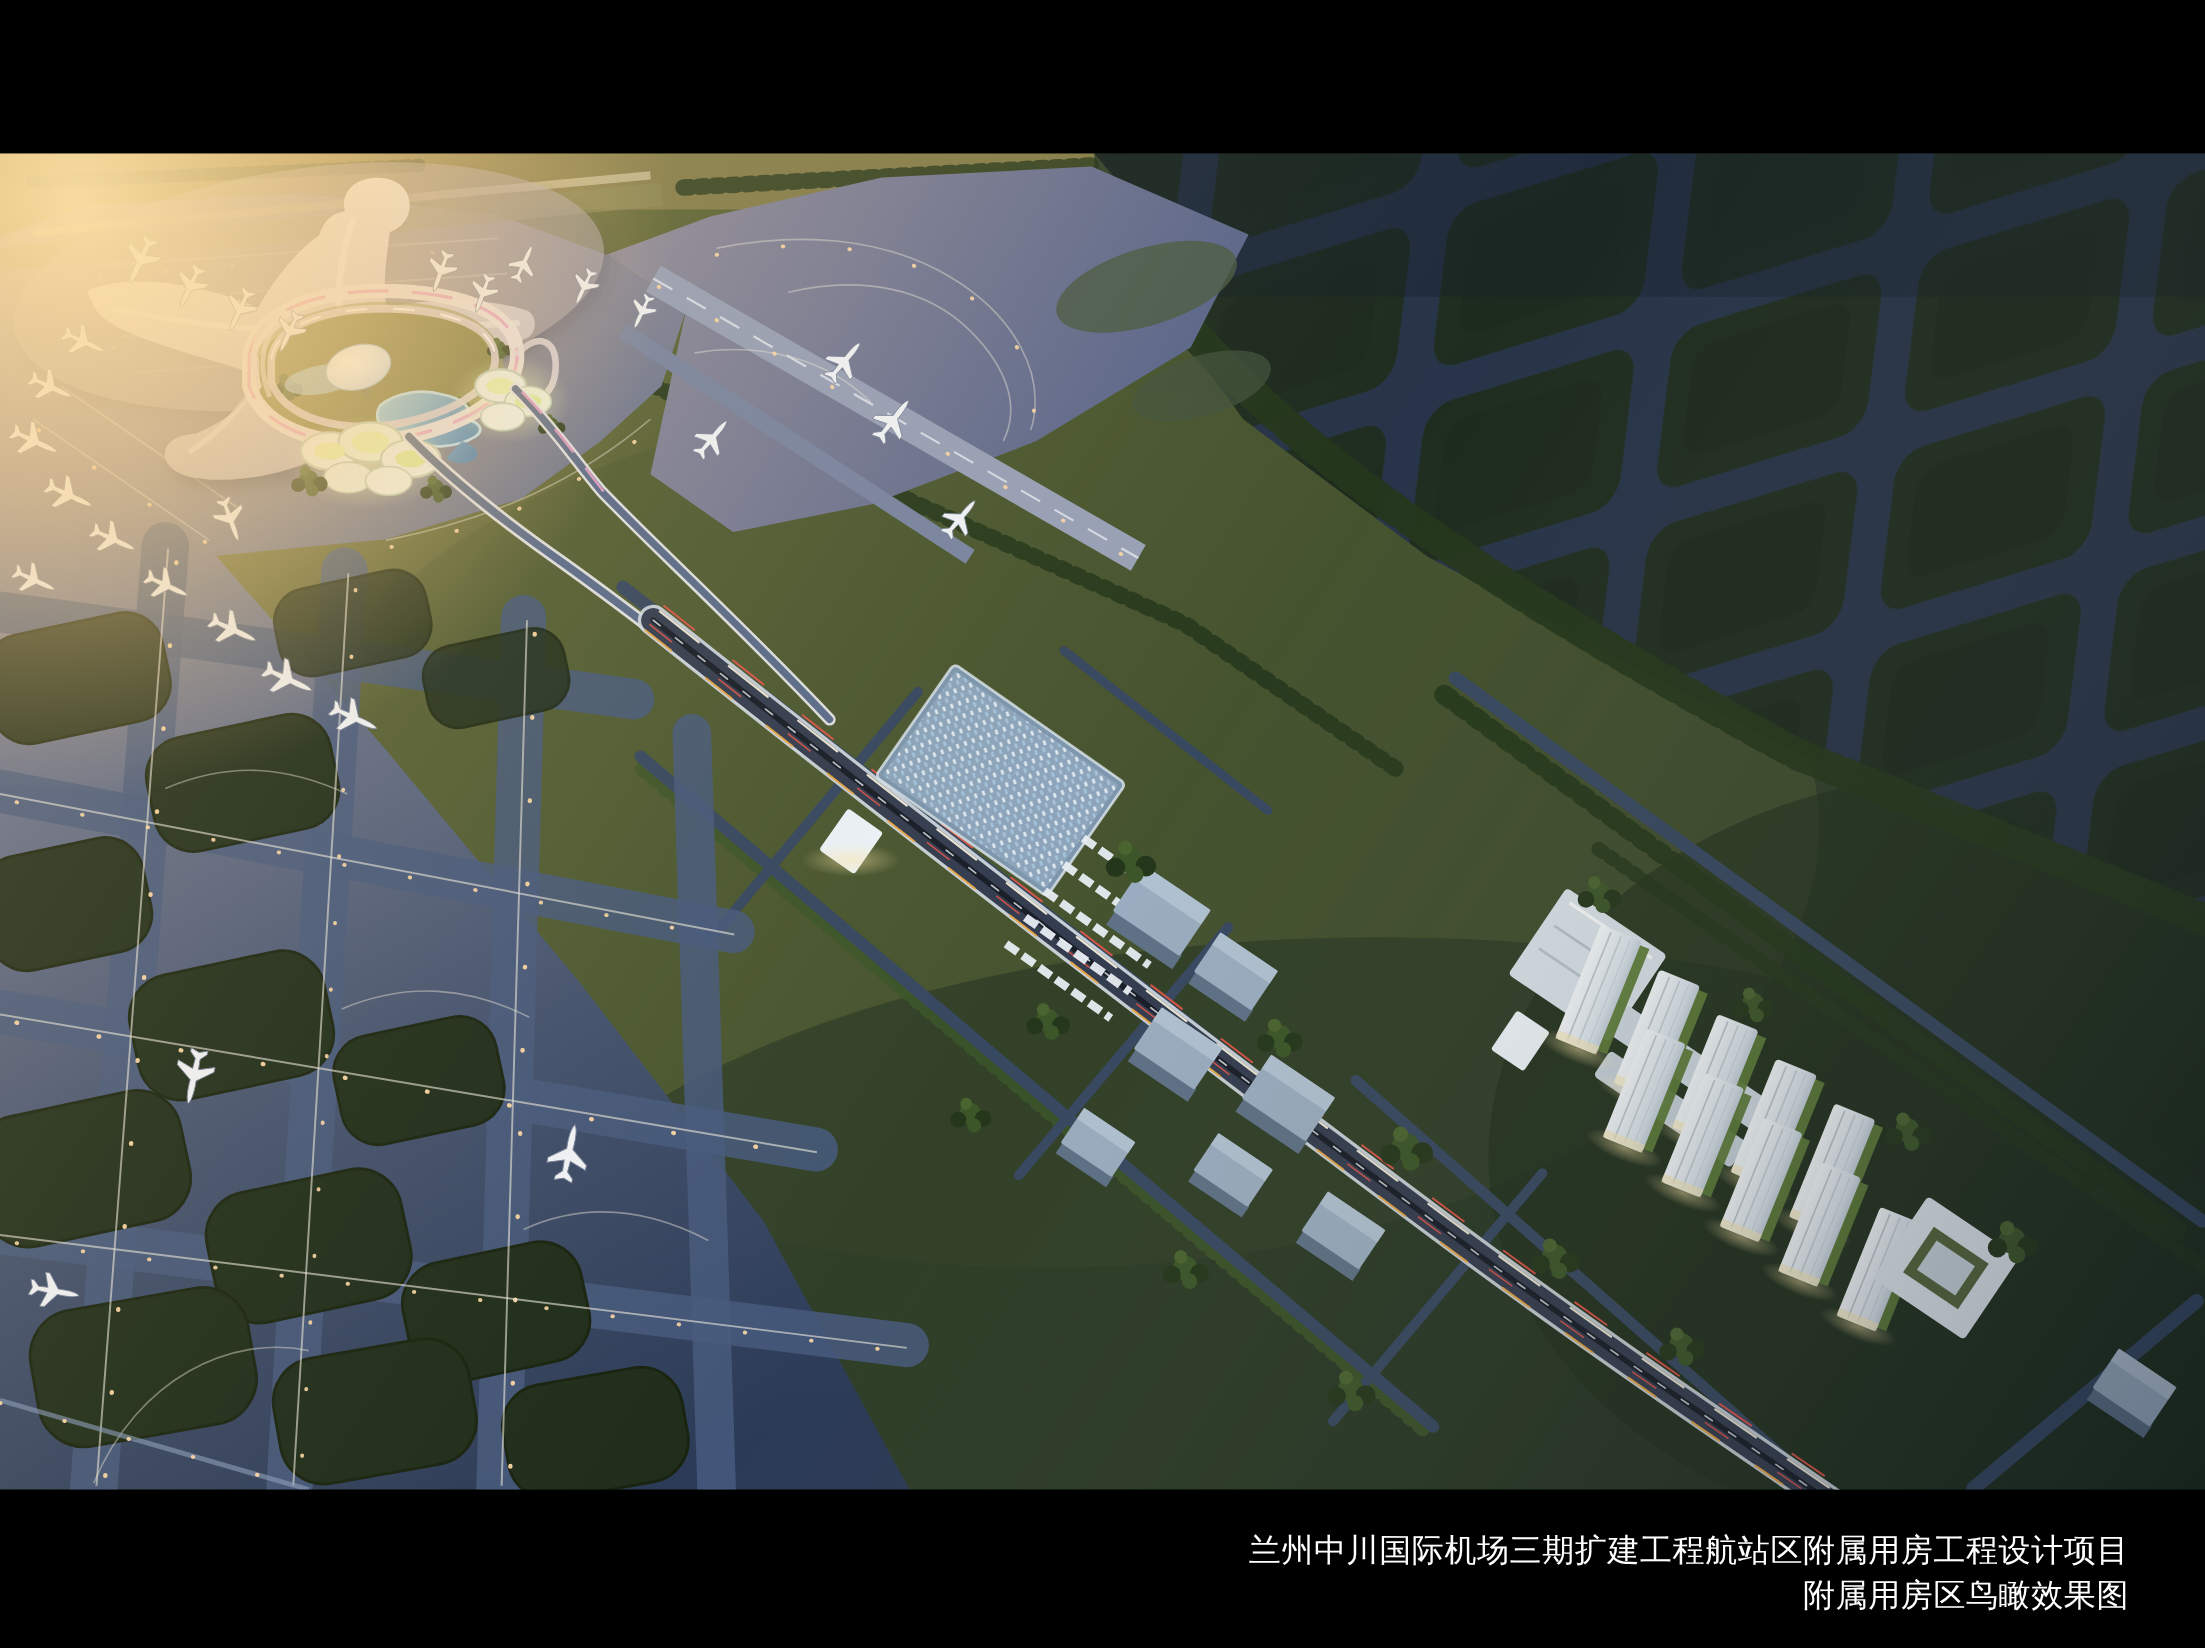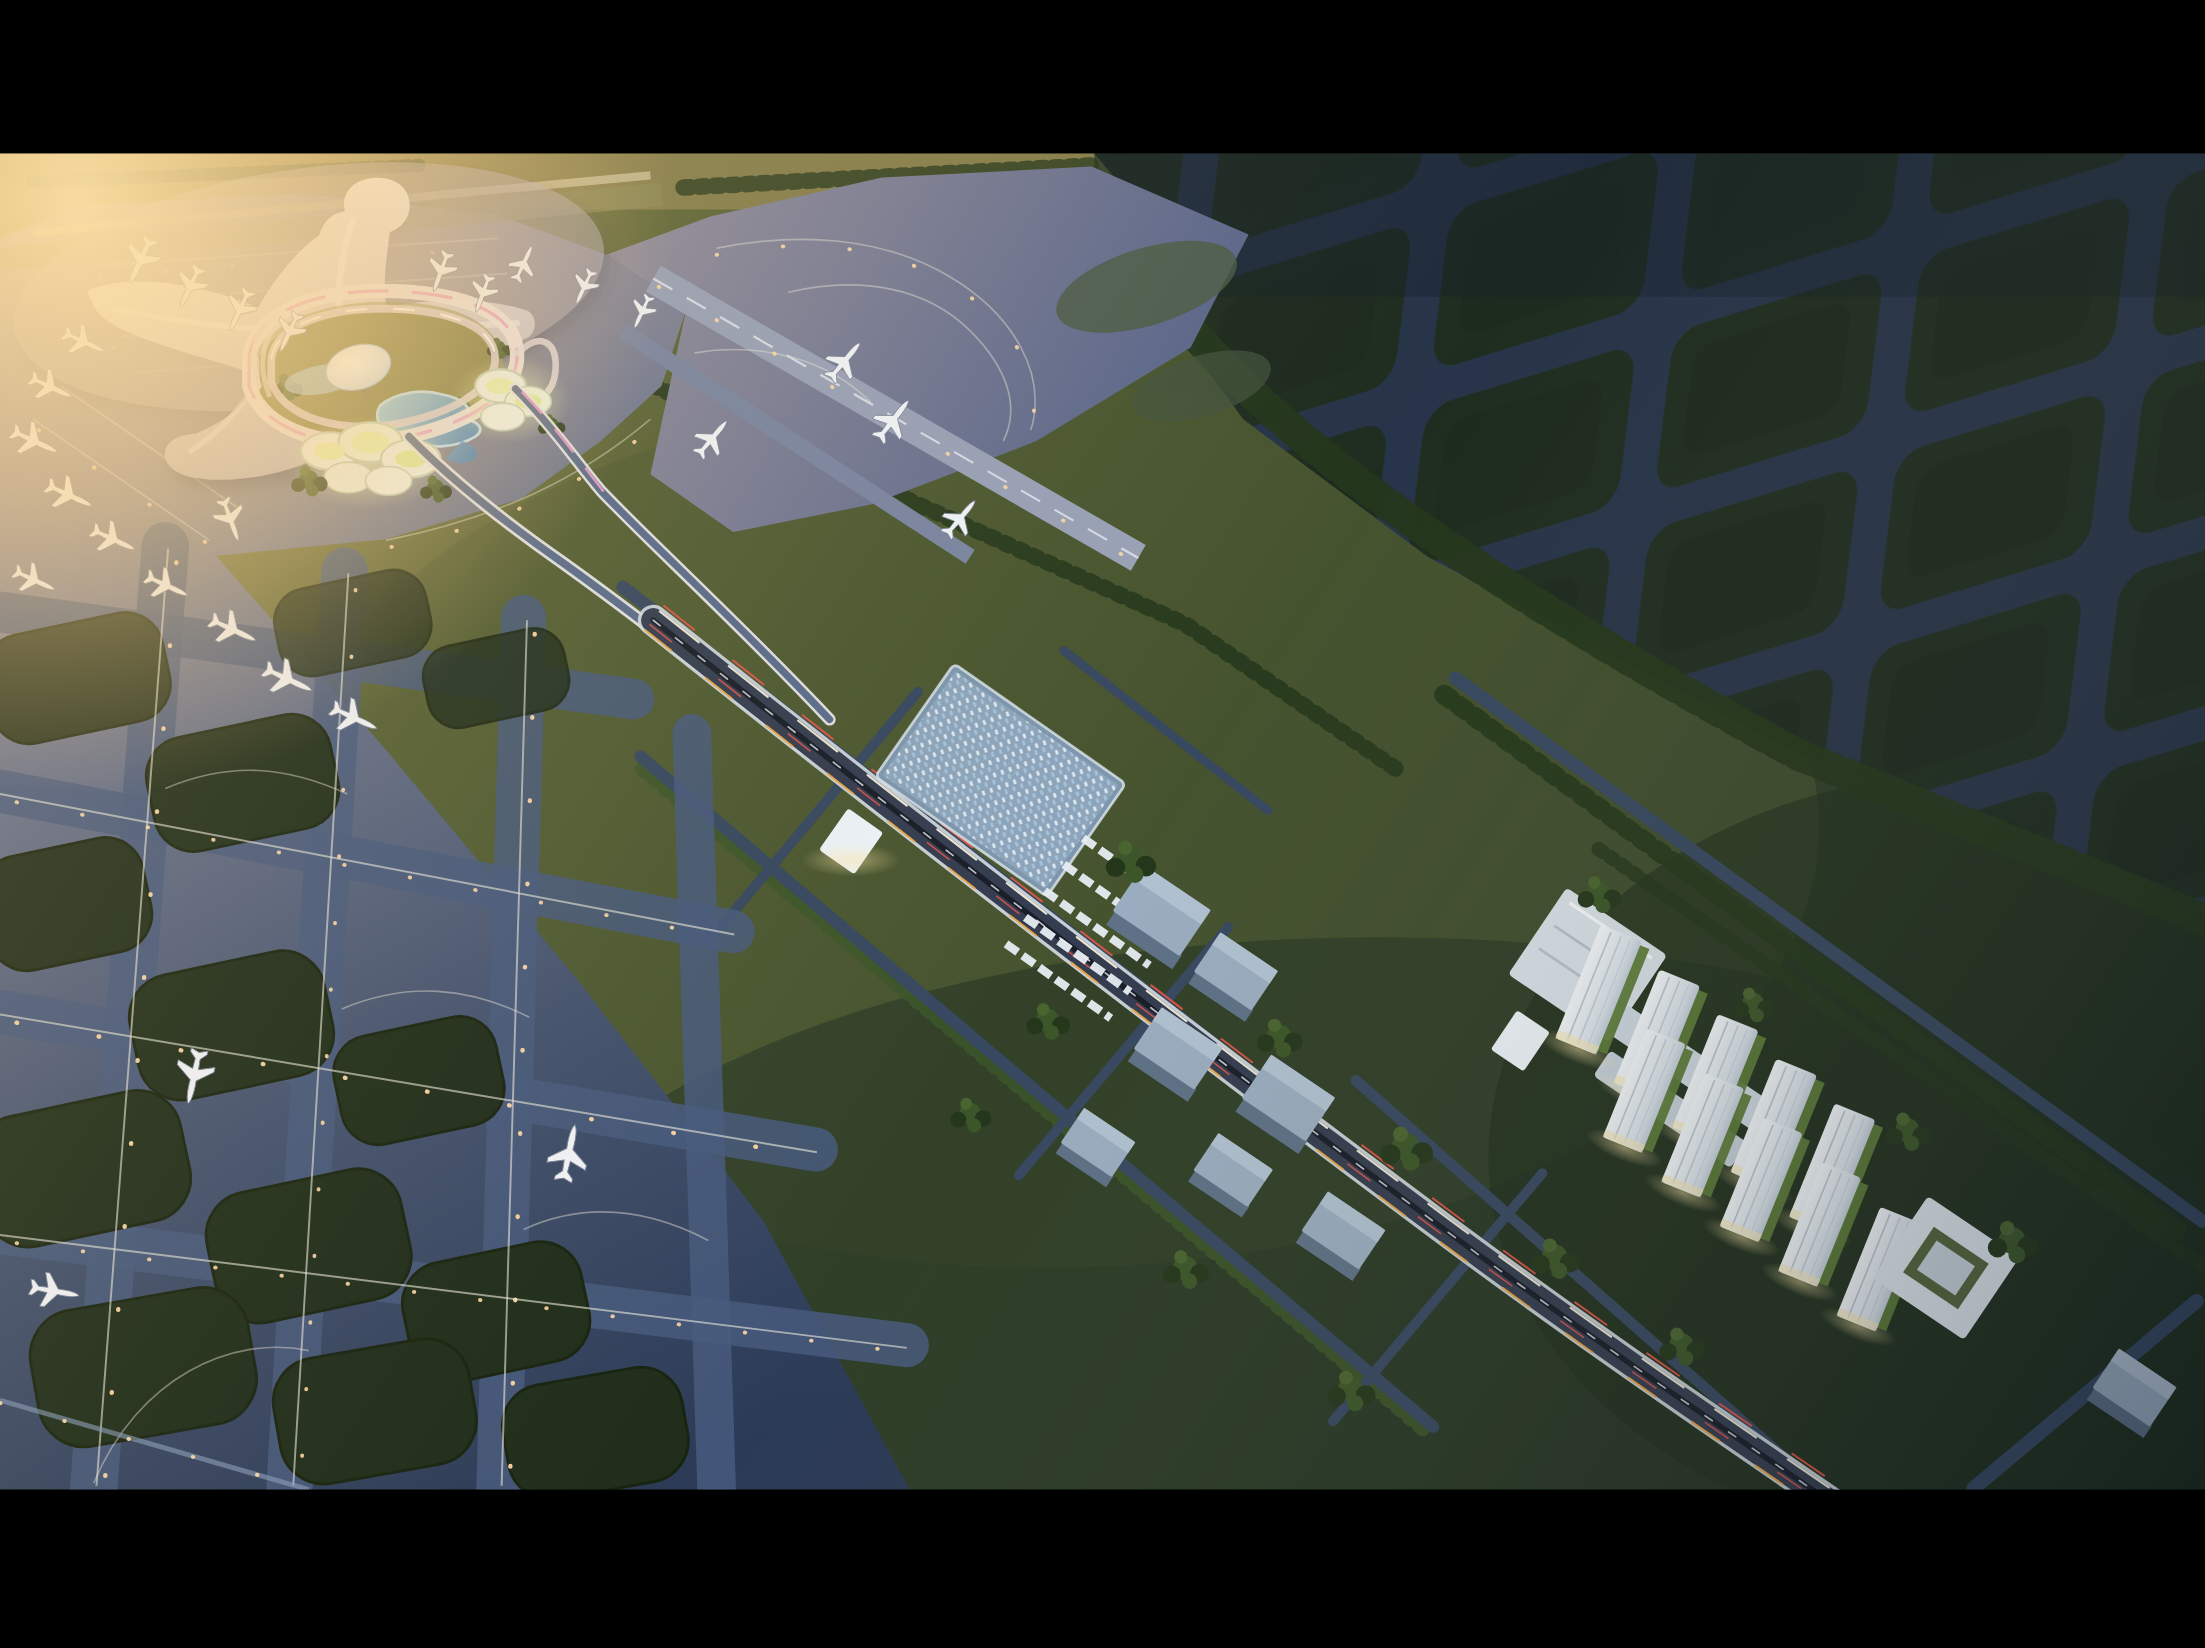--- a/index.html
+++ b/index.html
@@ -439,15 +439,17 @@
     <rect x="0" y="278" width="2200" height="1500" fill="url(#sunGlow)"></rect>
     <path d="M0,2540 L560,2702" stroke="#8fa0b8" stroke-width="9" opacity="0.6"></path>
     <path class="dots2" d="M0,2545 L555,2700"></path>
   </g>
 
   <rect x="0" y="0" width="4000" height="278" fill="var(--c-black)"></rect>
   <rect x="0" y="2702" width="4000" height="289" fill="var(--c-black)"></rect>
 </svg>
 
 <div class="caption">
+  <div>兰州中川国际机场三期扩建工程航站区附属用房工程设计项目</div>
+  <div>附属用房区鸟瞰效果图</div>
 </div>
 </div>
 
 
 </body></html>

